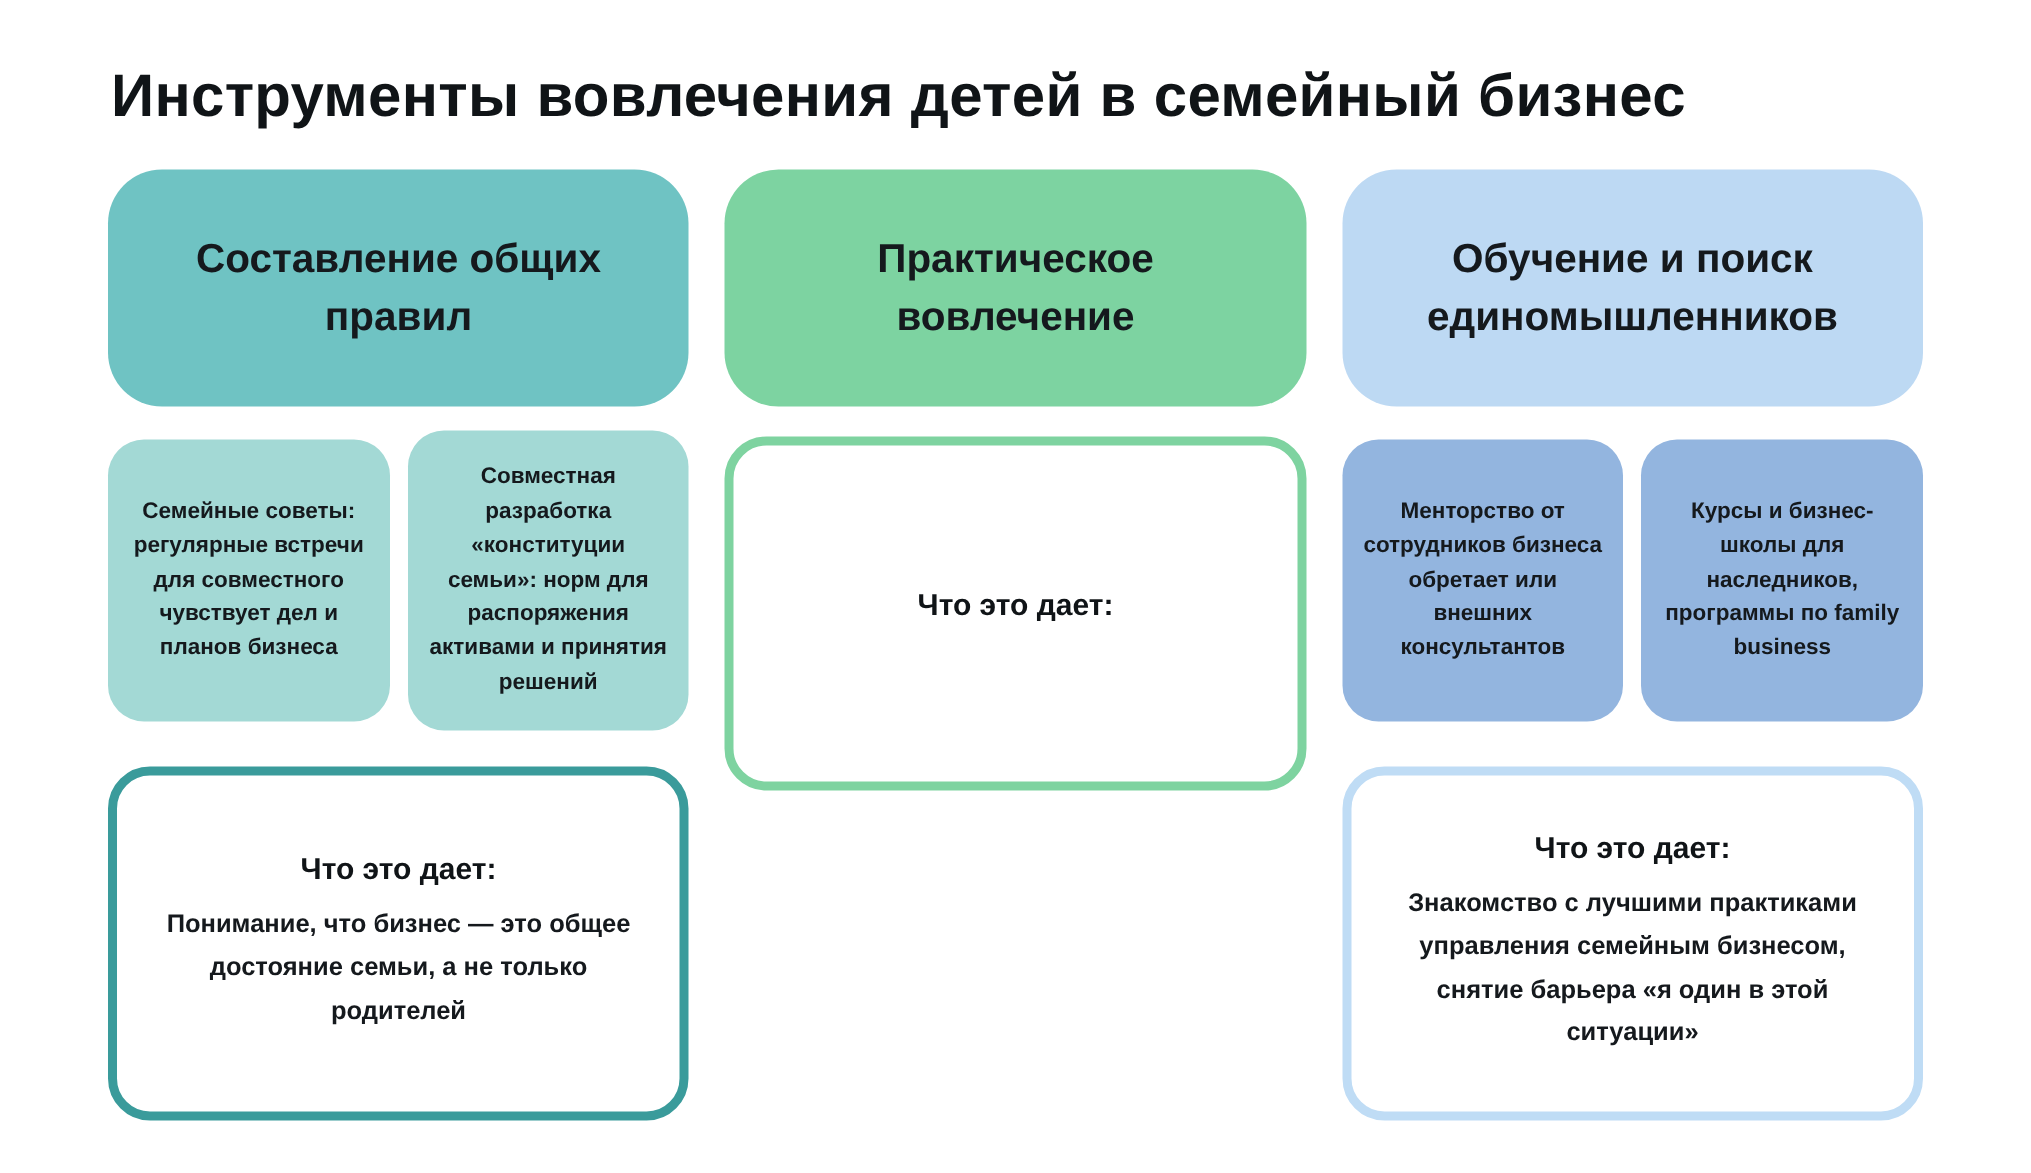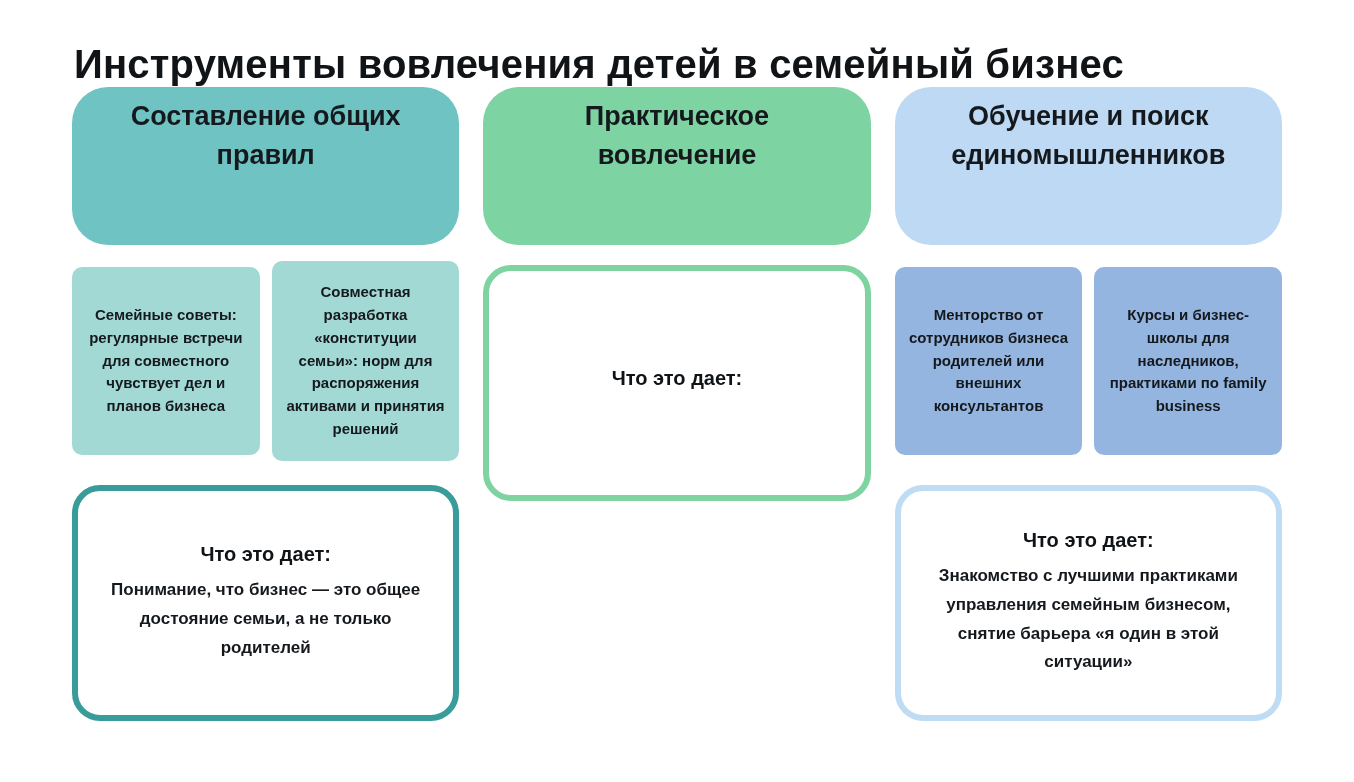--- a/index.html
+++ b/index.html
@@ -23,41 +23,43 @@
     display: grid;
     grid-template-columns: 1fr 1fr 1fr;
     column-gap: 24px;
   }
   .column { display: flex; flex-direction: column; }
   .header-card {
     background: var(--hbg);
     border-radius: 36px;
     height: 158px;
     display: flex;
+    align-items: center;
     justify-content: center;
     text-align: center;
     padding: 10px 30px;
+    margin-top: 26px;
   }
   .header-card .header-label {
     font-size: 27px;
     font-weight: 700;
     line-height: 1.45;
     color: #15191d;
   }
   .tool-row {
     margin-top: 12px;
     display: grid;
     grid-template-columns: 1fr 1fr;
     column-gap: 12px;
     align-items: center;
     min-height: 208px;
   }
   .tool-card {
     background: var(--cbg);
-    border-radius: 10px;
+    border-radius: 24px;
     padding: 20px 13px;
     display: flex;
     align-items: center;
     justify-content: center;
     text-align: center;
     min-height: 188px;
   }
   .tool-card .tool-text {
     font-size: 15px;
     font-weight: 700;
@@ -124,24 +126,24 @@
         <div class="benefit-heading">Что это дает:</div>
       </div>
     </div>
 
     <div class="column" style="--hbg: #BDD9F3; --cbg: #93B5DF; --bbr: #BFDCF5;">
       <div class="header-card">
         <div class="header-label">Обучение и поиск единомышленников</div>
       </div>
       <div class="tool-row">
         <div class="tool-card">
-          <div class="tool-text">Менторство от сотрудников бизнеса родителей или внешних консультантов</div>
+          <div class="tool-text">Менторство от сотрудников бизнеса обретает или внешних консультантов</div>
         </div>
         <div class="tool-card">
-          <div class="tool-text">Курсы и бизнес-школы для наследников, практиками по family business</div>
+          <div class="tool-text">Курсы и бизнес-школы для наследников, программы по family business</div>
         </div>
       </div>
       <div class="benefit-card">
         <div class="benefit-heading">Что это дает:</div>
         <div class="benefit-text">Знакомство с лучшими практиками управления семейным бизнесом, снятие барьера «я один в этой ситуации»</div>
       </div>
     </div>
 
   </div>
 </div>

